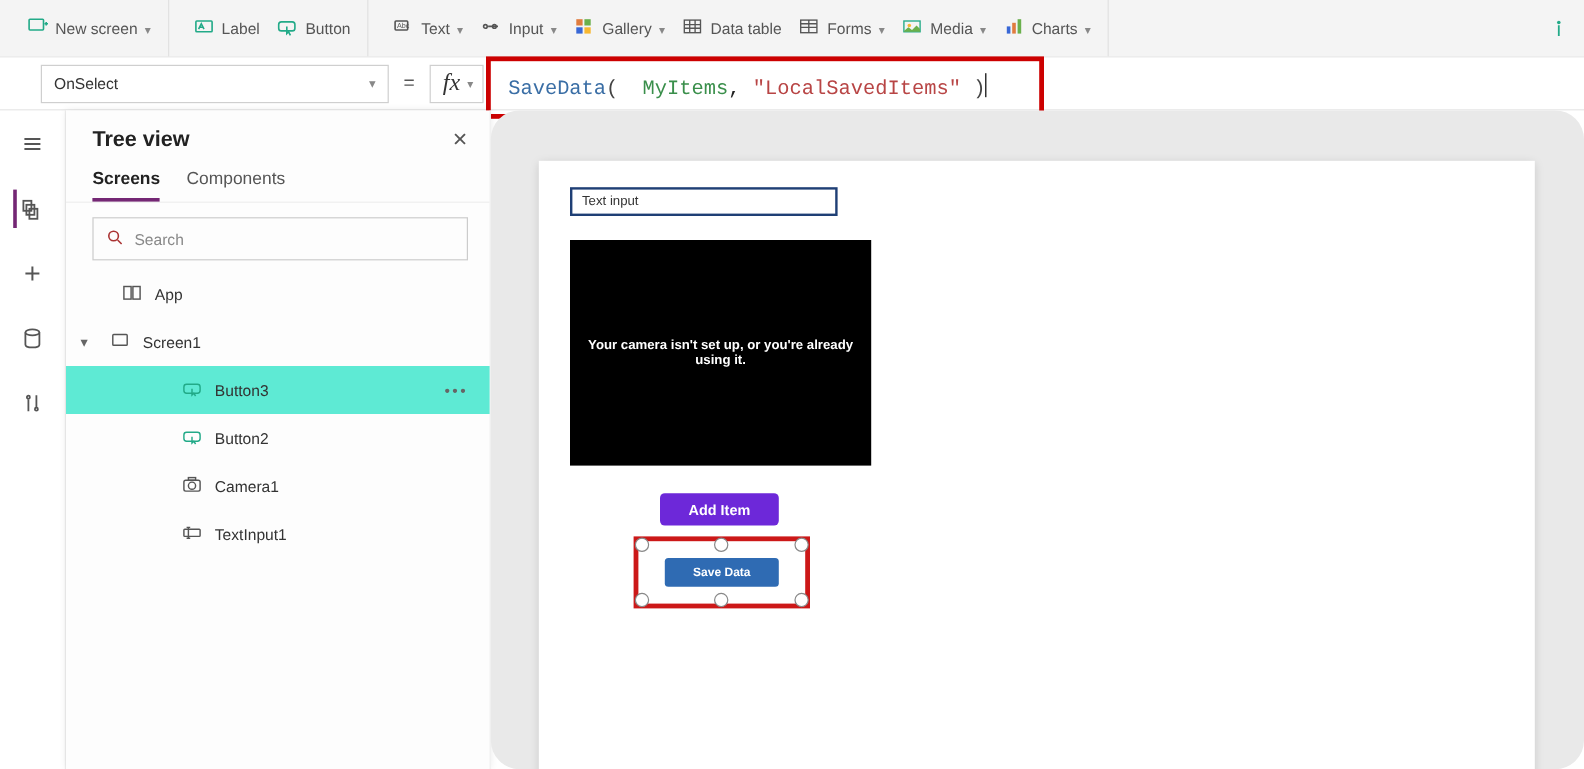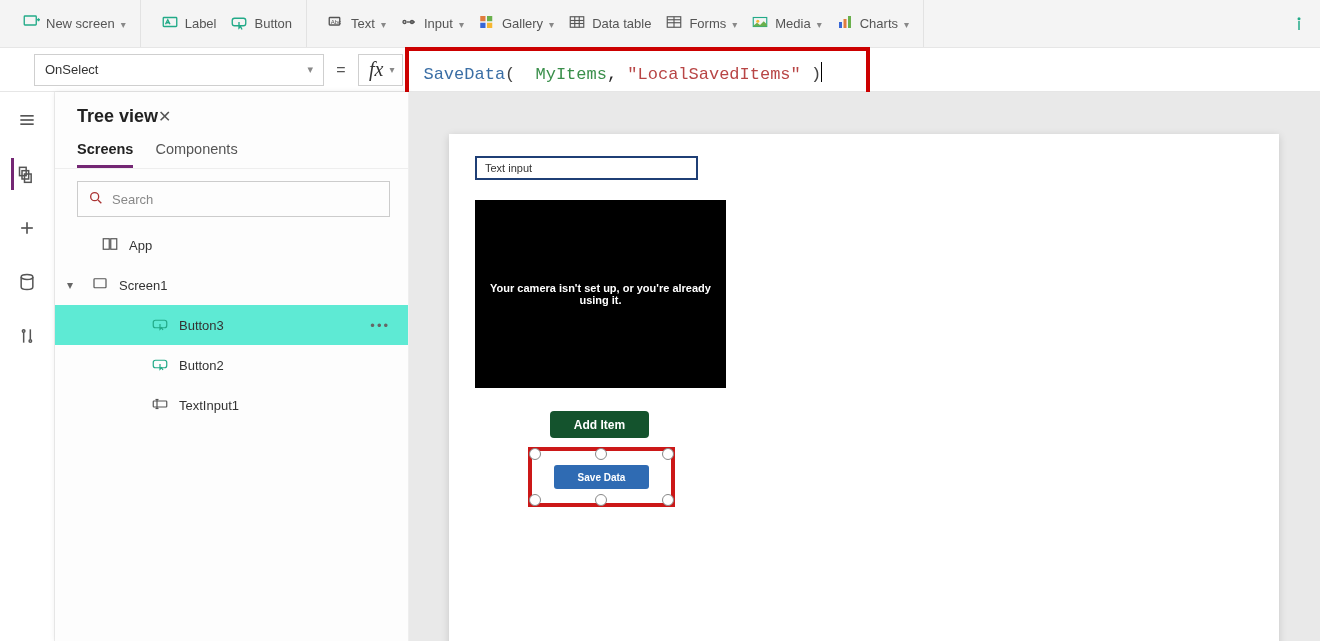--- a/index.html
+++ b/index.html
@@ -33,47 +33,47 @@
 
 
 .main { display: flex; position: absolute; top: 92px; bottom: 0; left: 0; right: 0; }
 
 .rail { width: 55px; border-right: 1px solid #eee; display: flex; flex-direction: column; align-items: center; padding-top: 12px; gap: 22px; }
 .rail .iconbtn { width: 32px; height: 32px; display: flex; align-items: center; justify-content: center; color: #555; }
 .rail .iconbtn.active { border-left: 3px solid #742774; padding-right: 3px; }
 .rail svg { width: 20px; height: 20px; }
 
 .panel { width: 354px; background: #fdfdfd; border-right: 1px solid #eee; box-shadow: 0 0 6px rgba(0,0,0,0.08); display: flex; flex-direction: column; padding: 14px 0 0 0; }
-.panel-head { display: flex; align-items: center; padding: 0 18px 8px 22px; }
+.panel-head { display: flex; align-items: center; justify-content: space-between; padding: 0 18px 8px 22px; }
 .panel-title { font-size: 18px; font-weight: 600; color: #222; }
 .panel-close { font-size: 16px; color: #555; }
 
 .tabs { display: flex; gap: 22px; padding: 0 22px; border-bottom: 1px solid #eee; }
 .tab { padding: 6px 0 8px 0; font-size: 14.5px; color: #555; }
 .tab.active { font-weight: 600; color: #222; border-bottom: 3px solid #742774; }
 
 .searchbox { margin: 12px 18px 6px 22px; border: 1px solid #ccc; height: 36px; display: flex; align-items: center; padding: 0 10px; gap: 8px; color: #888; }
 .searchbox svg { width: 16px; height: 16px; stroke: #a33; }
 
 .tree { padding: 2px 0; }
 .tree-row { display: flex; align-items: center; gap: 10px; height: 40px; padding: 0 18px 0 22px; color: #333; }
 .tree-row.indent1 { padding-left: 12px; }
 .tree-row.indent2 { padding-left: 96px; }
 .tree-row.selected { background: #5eead4; }
 .tree-row svg { width: 18px; height: 18px; }
 .tw-chev { font-size: 12px; color: #666; width: 14px; display: inline-block; }
 .tree-row .more { margin-left: auto; color: #666; letter-spacing: 2px; }
 
-.canvas-wrap { flex: 1; background: #e9e9e9; position: relative; }
+.canvas-wrap { flex: 1; background: #e9e9e9; position: relative; border-radius: 24px; }
 .app-canvas { position: absolute; left: 40px; top: 42px; width: 830px; height: 560px; background: #fff; box-shadow: 0 2px 8px rgba(0,0,0,0.15); }
 
 .tx-input { position: absolute; left: 26px; top: 22px; width: 223px; height: 24px; border: 2px solid #1f3f75; display: flex; align-items: center; padding: 0 8px; font-size: 11px; color: #333; }
 .camera { position: absolute; left: 26px; top: 66px; width: 251px; height: 188px; background: #000; color: #fff; display: flex; align-items: center; justify-content: center; text-align: center; font-size: 11px; font-weight: 600; padding: 0 12px; }
 
-.btn-primary { position: absolute; background: #14532d; color: #fff; font-weight: 700; font-size: 12px; display: flex; align-items: center; justify-content: center; border-radius: 4px; }
+.btn-primary { position: absolute; background: #6d28d9; color: #fff; font-weight: 700; font-size: 12px; display: flex; align-items: center; justify-content: center; border-radius: 4px; }
 .btn-add { left: 101px; top: 277px; width: 99px; height: 27px; }
 
 .save-sel-wrap { position: absolute; left: 79px; top: 313px; width: 147px; height: 60px; border: 4px solid #cc1818; }
 .btn-save { position: absolute; left: 22px; top: 14px; width: 95px; height: 24px; background: #2f6bb3; color: #fff; font-weight: 700; font-size: 10px; display: flex; align-items: center; justify-content: center; border-radius: 3px; }
 .handle { position: absolute; width: 12px; height: 12px; border-radius: 50%; background: #fff; border: 1px solid #888; }
 .h-tl { left: -3px; top: -3px; } .h-tc { left: 63px; top: -3px; } .h-tr { right: -3px; top: -3px; }
 .h-bl { left: -3px; bottom: -3px; } .h-bc { left: 63px; bottom: -3px; } .h-br { right: -3px; bottom: -3px; }
 
 </style>
 </head>
@@ -279,20 +279,28 @@
             </svg></span>
         <span>Button3</span>
         <span class="more">•••</span>
       </div>
       <div class="tree-row indent2">
         <span><svg viewBox="0 0 24 24" fill="none" stroke="#2a8" stroke-width="1.6">
               <rect x="3" y="7" width="18" height="10" rx="3"></rect>
               <path d="M12 12v7l2-2 2 3"></path>
             </svg></span>
         <span>Button2</span>
+      </div>
+      <div class="tree-row indent2">
+        <span><svg viewBox="0 0 24 24" fill="none" stroke="#555" stroke-width="1.6">
+              <rect x="3" y="7" width="18" height="12" rx="2"></rect>
+              <circle cx="12" cy="13" r="4"></circle>
+              <rect x="8" y="4" width="8" height="3"></rect>
+            </svg></span>
+        <span>Camera1</span>
       </div>
       <div class="tree-row indent2">
         <span><svg viewBox="0 0 24 24" fill="none" stroke="#555" stroke-width="1.6">
               <rect x="3" y="8" width="18" height="8" rx="1"></rect>
               <line x1="8" y1="6" x2="8" y2="18"></line>
               <line x1="6" y1="6" x2="10" y2="6"></line>
               <line x1="6" y1="18" x2="10" y2="18"></line>
             </svg></span>
         <span>TextInput1</span>
       </div>

